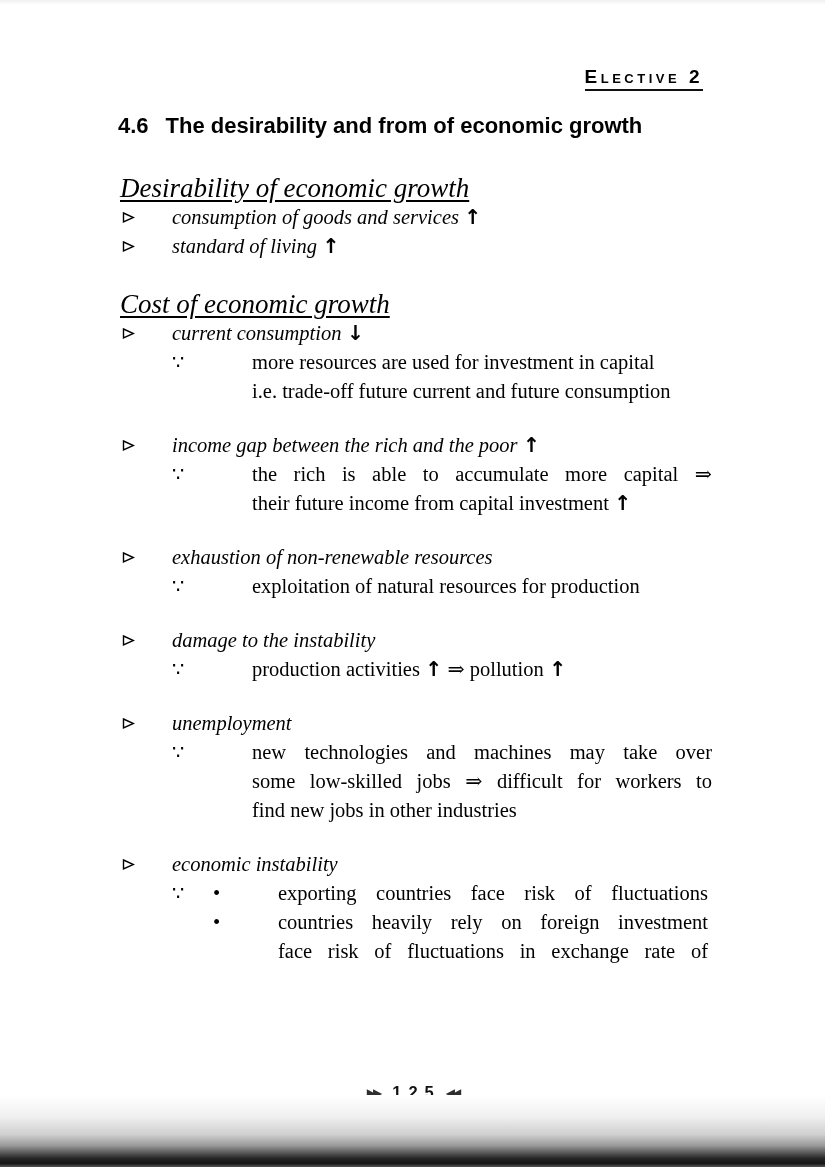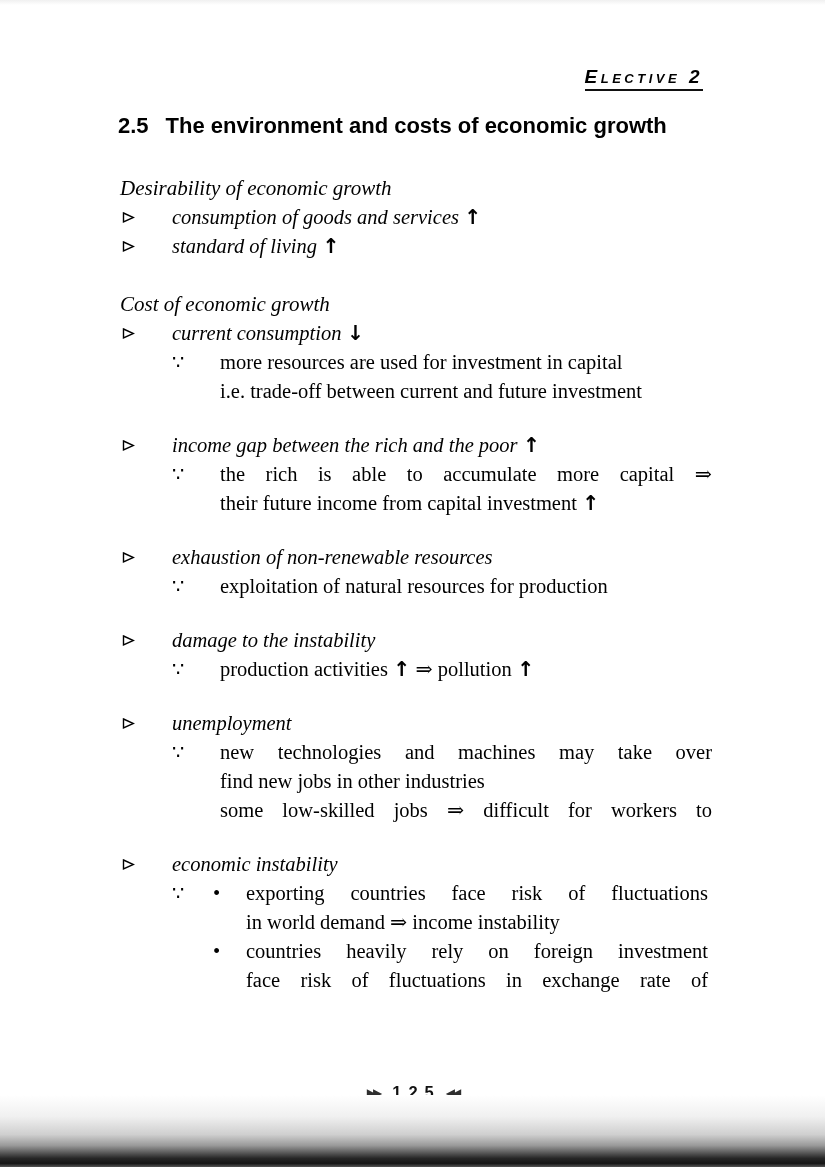--- a/index.html
+++ b/index.html
@@ -21,21 +21,21 @@
     background: linear-gradient(to bottom, #f0f0f0, #ffffff);
   }
 
   .bottom-edge {
     position: absolute; bottom: 0; left: 0; width: 100%; height: 72px;
     background: linear-gradient(to bottom,
       #ffffff 0%, #f0f0f0 30%, #cfcfcf 55%, #9a9a9a 70%,
       #5a5a5a 80%, #262626 88%, #161616 95%, #555555 100%);
   }
 
-  .header { padding: 62px 122px 0 8px; text-align: right; font-style: italic; }
+  .header { padding: 62px 122px 0 8px; text-align: right; }
   .header-label {
     display: inline-block;
     font-family: "Liberation Sans", "DejaVu Sans", sans-serif;
     font-weight: 700;
     font-variant: small-caps;
     letter-spacing: 3.5px;
     font-size: 19px;
     line-height: 20px;
     border-bottom: 2.5px solid #111111;
     padding-bottom: 2px;
@@ -50,42 +50,43 @@
   }
   .title-number { margin-right: 17px; }
 
   .content { margin-left: 120px; }
 
   .doc-section { margin-top: 29px; }
   .doc-section:first-child { margin-top: 33px; }
 
   .sec-heading {
     font-style: italic;
+    text-decoration: underline;
     text-underline-offset: 3px;
-    font-size: 21px;
+    font-size: 27px;
   }
 
   .group.gap { margin-top: 25px; }
 
   .item { display: flex; font-style: italic; }
   .item-bullet { width: 50px; padding-left: 2px; flex: none; display: flex; align-items: center; }
   .item-bullet svg { display: block; }
   .item-text { flex: none; white-space: nowrap; }
 
   .note { display: flex; margin-left: 52px; }
   .because-col {
     width: 48px; flex: none;
     font-family: "DejaVu Serif", "DejaVu Sans", serif;
     font-size: 20px;
   }
   .because-col.narrow { width: 41px; }
 
   .note-lines { width: 492px; flex: none; }
   .note-lines.narrow-lines { width: 462px; }
-  .note-line { white-space: nowrap; }
+  .note-line { white-space: nowrap; margin-left: 32px; }
   .note-line.stretch {
     white-space: normal;
     text-align: justify;
     text-align-last: justify;
     text-justify: inter-word;
   }
 
   .subs { flex: none; }
   .sub { display: flex; }
   .dot-col { width: 33px; flex: none; }
@@ -115,21 +116,21 @@
 <body>
 
 <div class="page">
   <div class="top-edge"></div>
 
   <div class="header">
     <span class="header-label">Elective 2</span>
   </div>
 
   <div class="title">
-    <span class="title-number">2.5</span><span>The environment and costs of economic growth</span>
+    <span class="title-number">4.6</span><span>The desirability and from of economic growth</span>
   </div>
 
   <div class="content">
       <section class="doc-section">
         <div class="sec-heading">Desirability of economic growth</div>
         <div class="group">
           <div class="item">
             <span class="item-bullet">
               <svg width="13" height="13" viewBox="0 0 13 13">
                 <path d="M1.5 2 L11.5 6.5 L1.5 11 Z" fill="#ffffff" stroke="#000000" stroke-width="1.4"></path>
@@ -157,21 +158,21 @@
               <svg width="13" height="13" viewBox="0 0 13 13">
                 <path d="M1.5 2 L11.5 6.5 L1.5 11 Z" fill="#ffffff" stroke="#000000" stroke-width="1.4"></path>
               </svg>
             </span>
             <div class="item-text">current consumption <span class="sym-arrow">↓</span></div>
           </div>
           <div class="note">
             <span class="because-col">∵</span>
             <div class="note-lines">
               <div class="note-line">more resources are used for investment in capital</div>
-              <div class="note-line">i.e. trade-off between current and future investment</div>
+              <div class="note-line">i.e. trade-off future current and future consumption</div>
             </div>
           </div>
         </div>
         <div class="group gap">
           <div class="item">
             <span class="item-bullet">
               <svg width="13" height="13" viewBox="0 0 13 13">
                 <path d="M1.5 2 L11.5 6.5 L1.5 11 Z" fill="#ffffff" stroke="#000000" stroke-width="1.4"></path>
               </svg>
             </span>
@@ -223,42 +224,41 @@
               <svg width="13" height="13" viewBox="0 0 13 13">
                 <path d="M1.5 2 L11.5 6.5 L1.5 11 Z" fill="#ffffff" stroke="#000000" stroke-width="1.4"></path>
               </svg>
             </span>
             <div class="item-text">unemployment</div>
           </div>
           <div class="note">
             <span class="because-col">∵</span>
             <div class="note-lines">
               <div class="note-line stretch">new technologies and machines may take over</div>
+              <div class="note-line stretch">some low-skilled jobs <span class="sym-implies">⇒</span> difficult for workers to</div>
               <div class="note-line">find new jobs in other industries</div>
-              <div class="note-line stretch">some low-skilled jobs <span class="sym-implies">⇒</span> difficult for workers to</div>
             </div>
           </div>
         </div>
         <div class="group gap">
           <div class="item">
             <span class="item-bullet">
               <svg width="13" height="13" viewBox="0 0 13 13">
                 <path d="M1.5 2 L11.5 6.5 L1.5 11 Z" fill="#ffffff" stroke="#000000" stroke-width="1.4"></path>
               </svg>
             </span>
             <div class="item-text">economic instability</div>
           </div>
           <div class="note">
             <span class="because-col narrow">∵</span>
             <div class="subs">
               <div class="sub">
                 <span class="dot-col">•</span>
                 <div class="note-lines narrow-lines">
                   <div class="note-line stretch">exporting countries face risk of fluctuations</div>
-                  <div class="note-line">in world demand <span class="sym-implies">⇒</span> income instability</div>
                 </div>
               </div>
               <div class="sub">
                 <span class="dot-col">•</span>
                 <div class="note-lines narrow-lines">
                   <div class="note-line stretch">countries heavily rely on foreign investment</div>
                   <div class="note-line stretch">face risk of fluctuations in exchange rate of</div>
                 </div>
               </div>
             </div>

